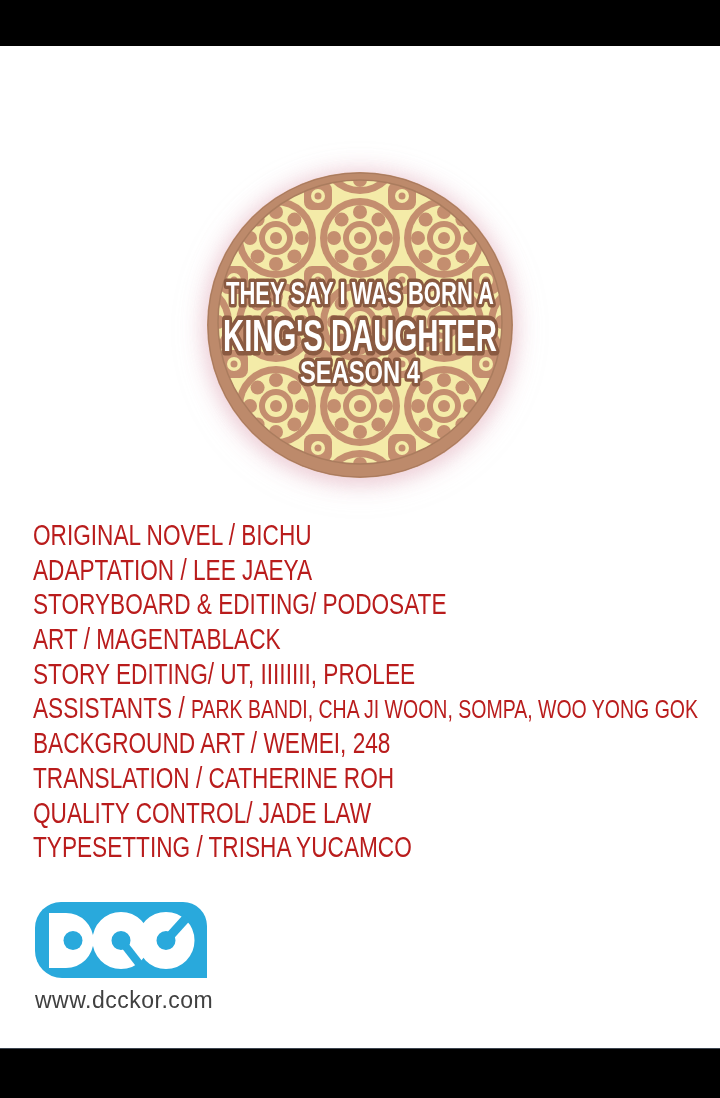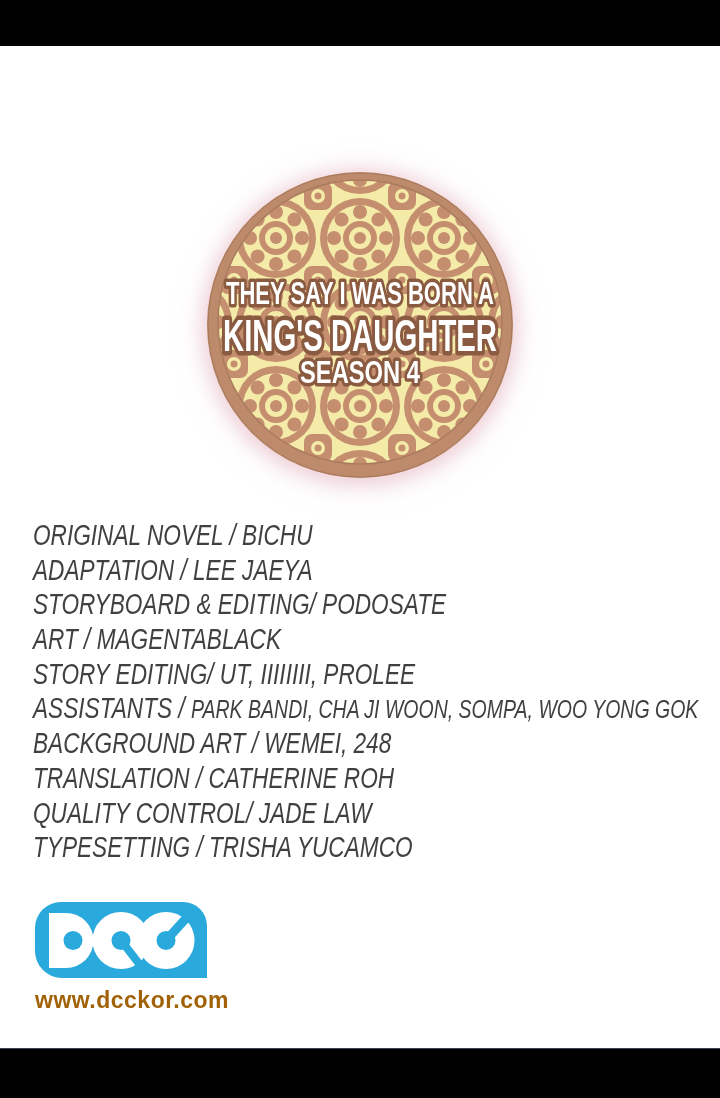--- a/index.html
+++ b/index.html
@@ -18,42 +18,41 @@
 
   
   .medallion{
     position:absolute;left:207px;top:172px;width:306px;height:306px;
     filter:drop-shadow(0 0 12px rgba(238,205,214,.85)) drop-shadow(0 5px 8px rgba(228,190,200,.55));
   }
 
   
   .credits{
     position:absolute;left:33px;top:518px;width:660px;
-    color:#404040;
-    font-style:italic;
+    color:#b91c1c;
   }
   .credit-line{
     height:34.7px;line-height:34.7px;
     font-size:29px;
     white-space:nowrap;
     transform:scaleX(0.78);
     transform-origin:left center;
     letter-spacing:0px;
   }
   .credit-line .seg.small{font-size:25px;}
 
   
   .footer{position:absolute;left:35px;top:902px;}
   .dcc-logo{display:block;width:172px;height:76px;}
   .website{
     margin-top:9px;
     font-size:23px;
-    font-weight:bold;
+    font-weight:normal;
     letter-spacing:0.5px;
-    color:#a16207;
+    color:#404040;
   }
 </style>
 </head>
 <body>
 
 <div>
 
   <div class="letterbox top"></div>
 
   <svg class="medallion" viewBox="0 0 306 306" role="img">

